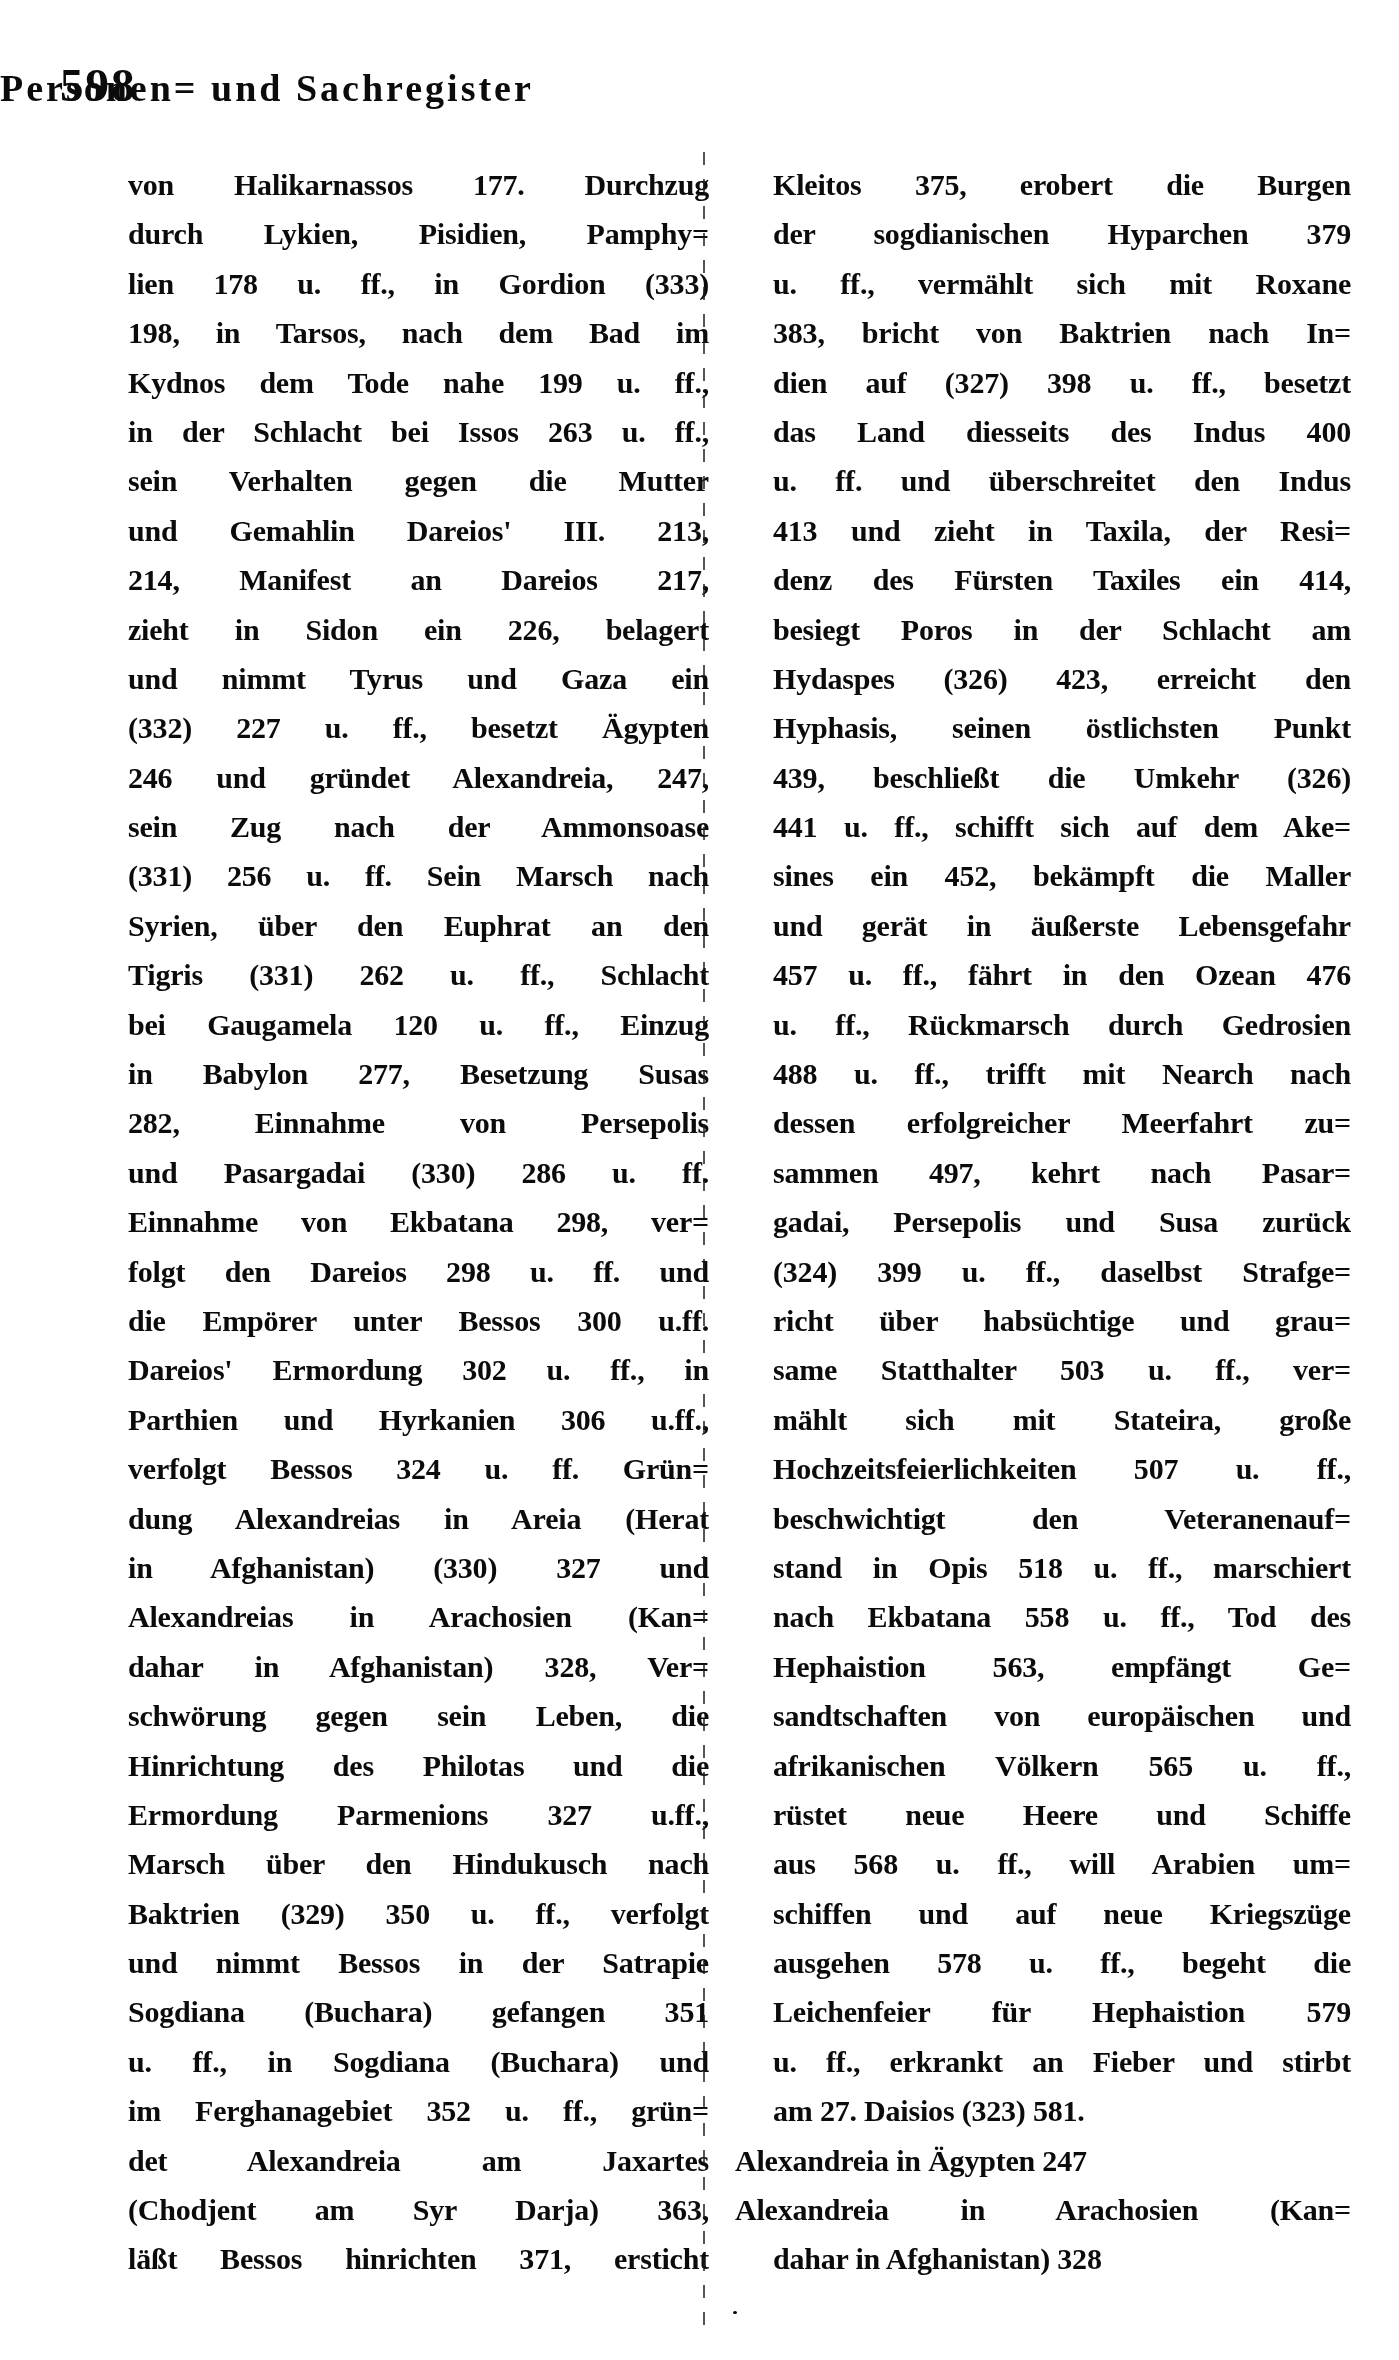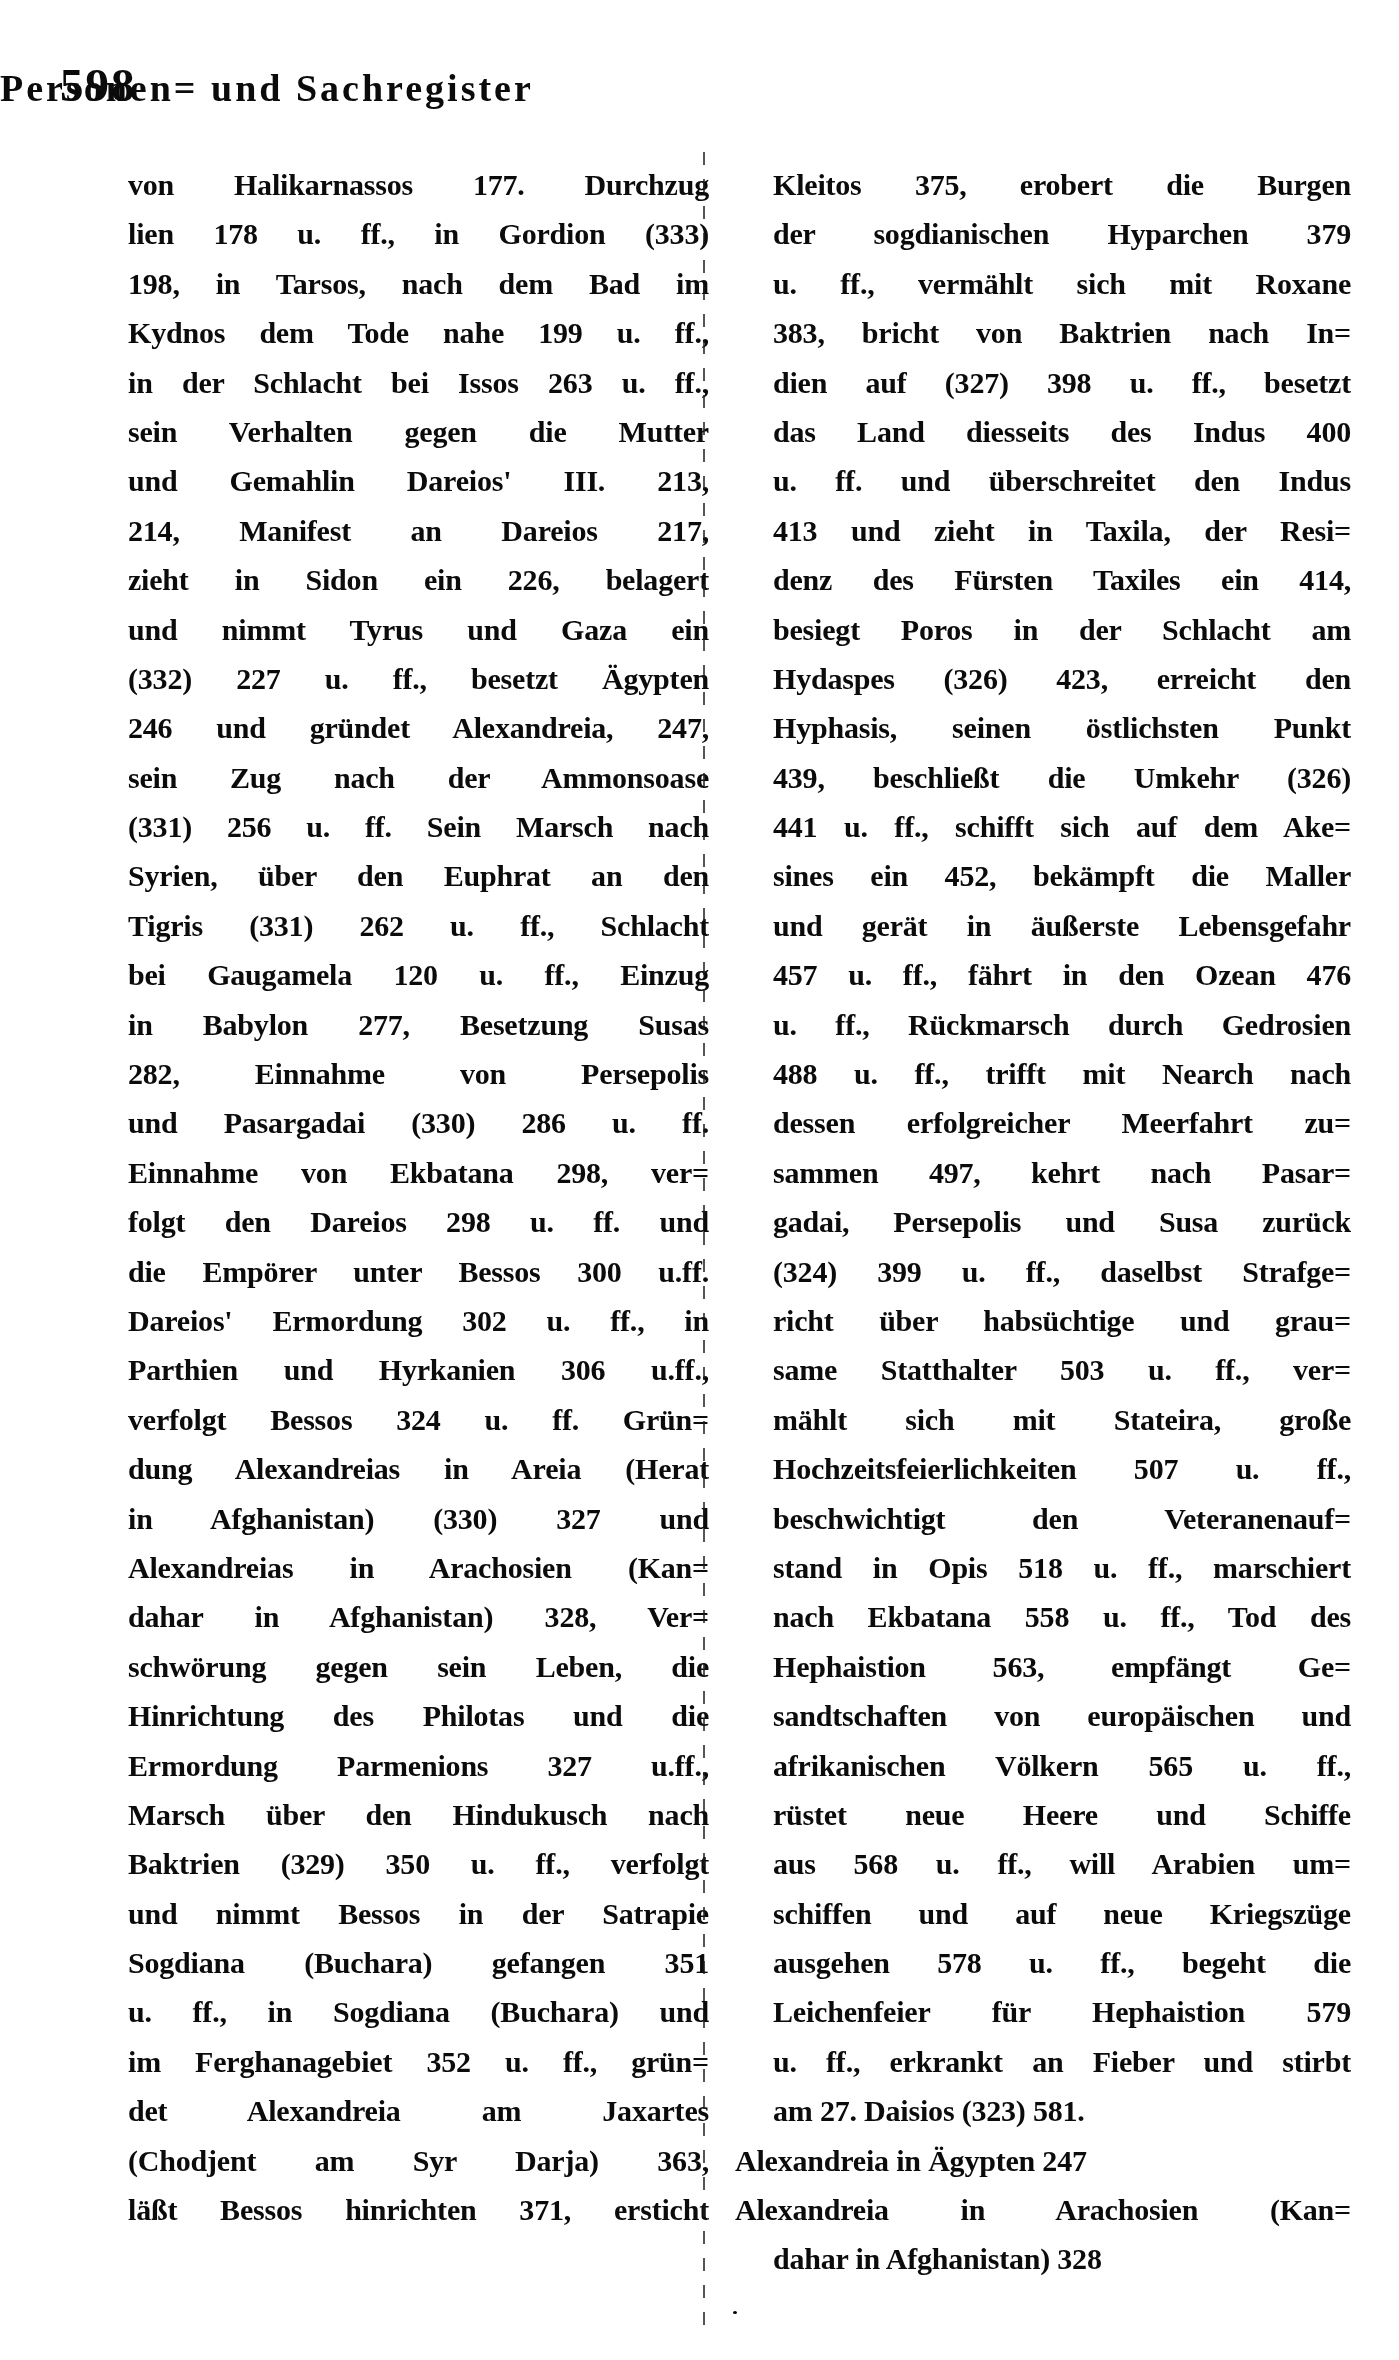--- a/index.html
+++ b/index.html
@@ -47,20 +47,21 @@
 </style>
 </head>
 <body>
 
 <div class="page">
   <div class="pagenum">598</div>
   <div class="header-title">Personen= und Sachregister</div>
 
   <div class="col col-left" id="col-left">
       <div class="line cont">von Halikarnassos 177. Durchzug</div>
+      <div class="line cont">durch Lykien, Pisidien, Pamphy=</div>
       <div class="line cont">lien 178 u. ff., in Gordion (333)</div>
       <div class="line cont">198, in Tarsos, nach dem Bad im</div>
       <div class="line cont">Kydnos dem Tode nahe 199 u. ff.,</div>
       <div class="line cont">in der Schlacht bei Issos 263 u. ff.,</div>
       <div class="line cont">sein Verhalten gegen die Mutter</div>
       <div class="line cont">und Gemahlin Dareios' III. 213,</div>
       <div class="line cont">214, Manifest an Dareios 217,</div>
       <div class="line cont">zieht in Sidon ein 226, belagert</div>
       <div class="line cont">und nimmt Tyrus und Gaza ein</div>
       <div class="line cont">(332) 227 u. ff., besetzt Ägypten</div>

